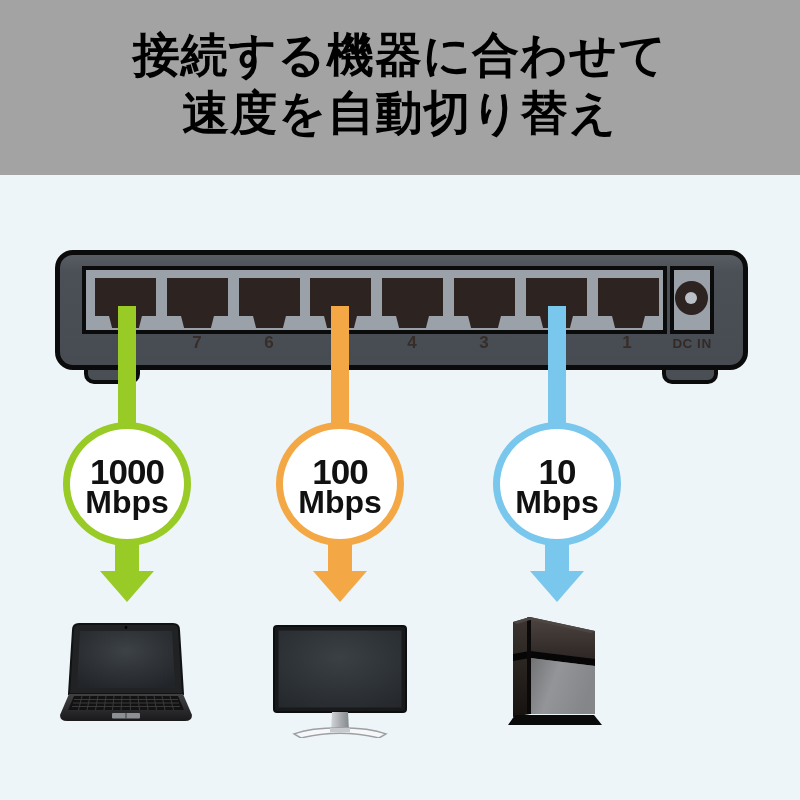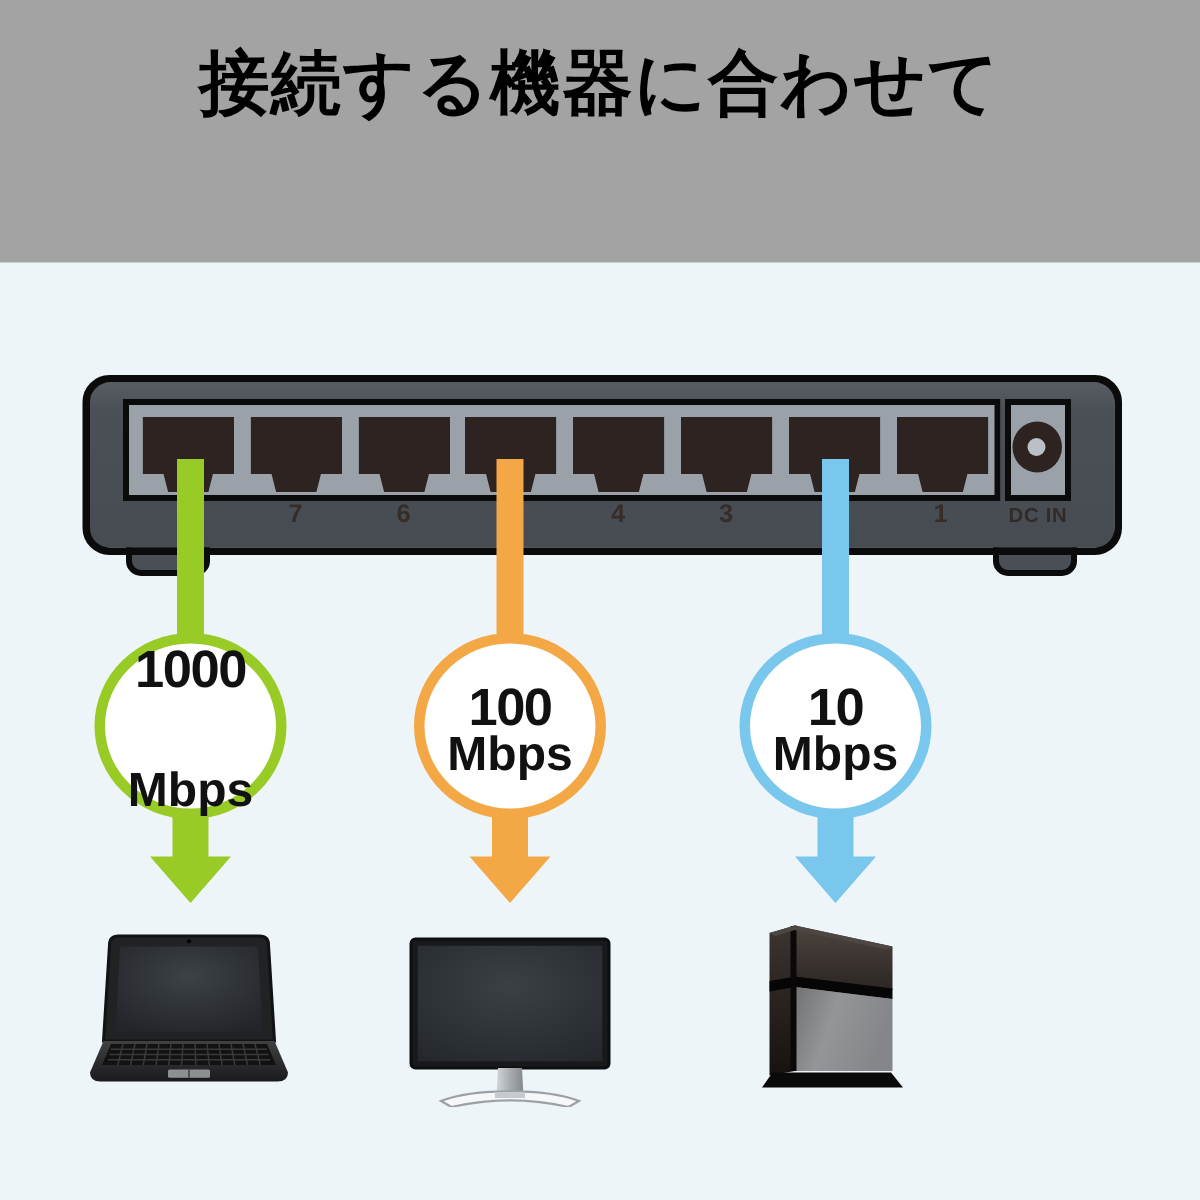--- a/index.html
+++ b/index.html
@@ -34,33 +34,34 @@
   .bar{position:absolute;top:306px;width:18px;height:124px;}
   .shaft{position:absolute;top:540px;width:24px;height:32px;}
   .head{position:absolute;top:571px;width:0;height:0;
         border-left:27px solid transparent;border-right:27px solid transparent;}
   .speed-circle{position:absolute;top:422px;width:128px;height:124px;border-radius:50%;
         background:#fff;border:7px solid;box-sizing:border-box;
         display:flex;flex-direction:column;align-items:center;justify-content:center;}
   .speed-value{font-size:35px;line-height:35px;font-weight:700;color:#111;letter-spacing:-1px;}
   .speed-unit{font-size:32px;line-height:26px;font-weight:700;color:#111;}
   .bg-green{background:#98cb26;} .bg-orange{background:#f4a845;} .bg-blue-a{background:#79c7ed;}
-  .bd-green{border-color:#98cb26;justify-content:space-between;} .bd-orange{border-color:#f4a845;} .bd-blue{border-color:#79c7ed;align-items:center;}
+  .bd-green{border-color:#98cb26;} .bd-orange{border-color:#f4a845;} .bd-blue{border-color:#79c7ed;align-items:center;}
   .head.green{border-top:31px solid #98cb26;} .head.orange{border-top:31px solid #f4a845;}
   .head.blue{border-top:31px solid #79c7ed;}
   .dev{position:absolute;}
 </style>
 </head>
 <body>
 
 <div id="canvas">
   <div class="bg-blue"></div>
 
   <div class="title">
     <div>接続する機器に合わせて</div>
+    <div>速度を自動切り替え</div>
   </div>
 
   <div>
     <div class="foot" style="left:84px"></div>
     <div class="foot" style="left:662px"></div>
     <div class="switch-body"></div>
 
     <div class="port-panel">
       <div class="port" style="left:9px"></div>
       <div class="port" style="left:81px"></div>

